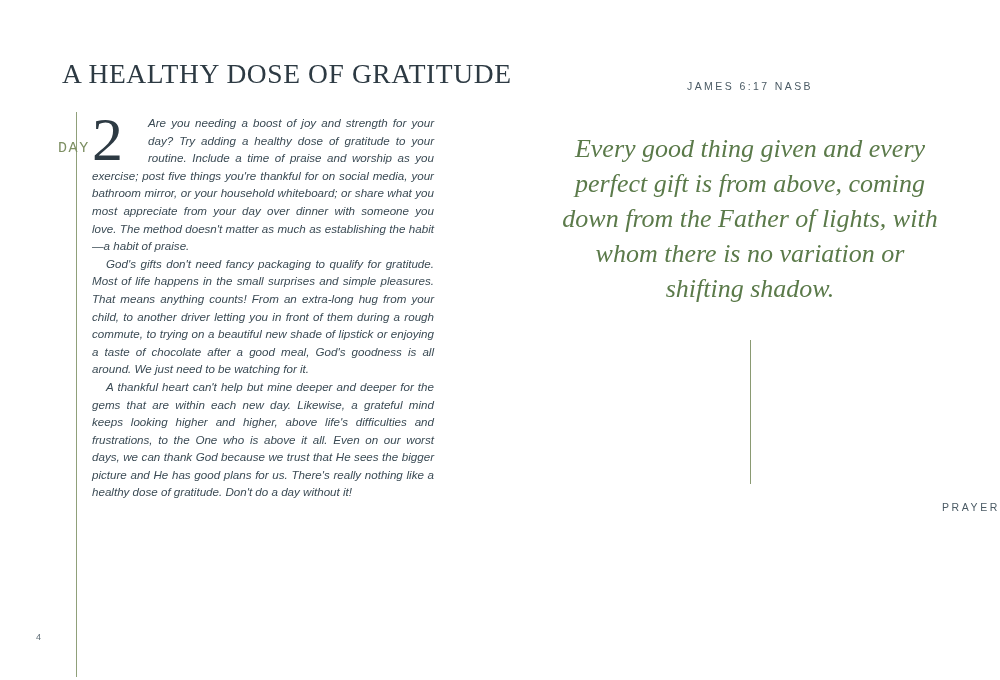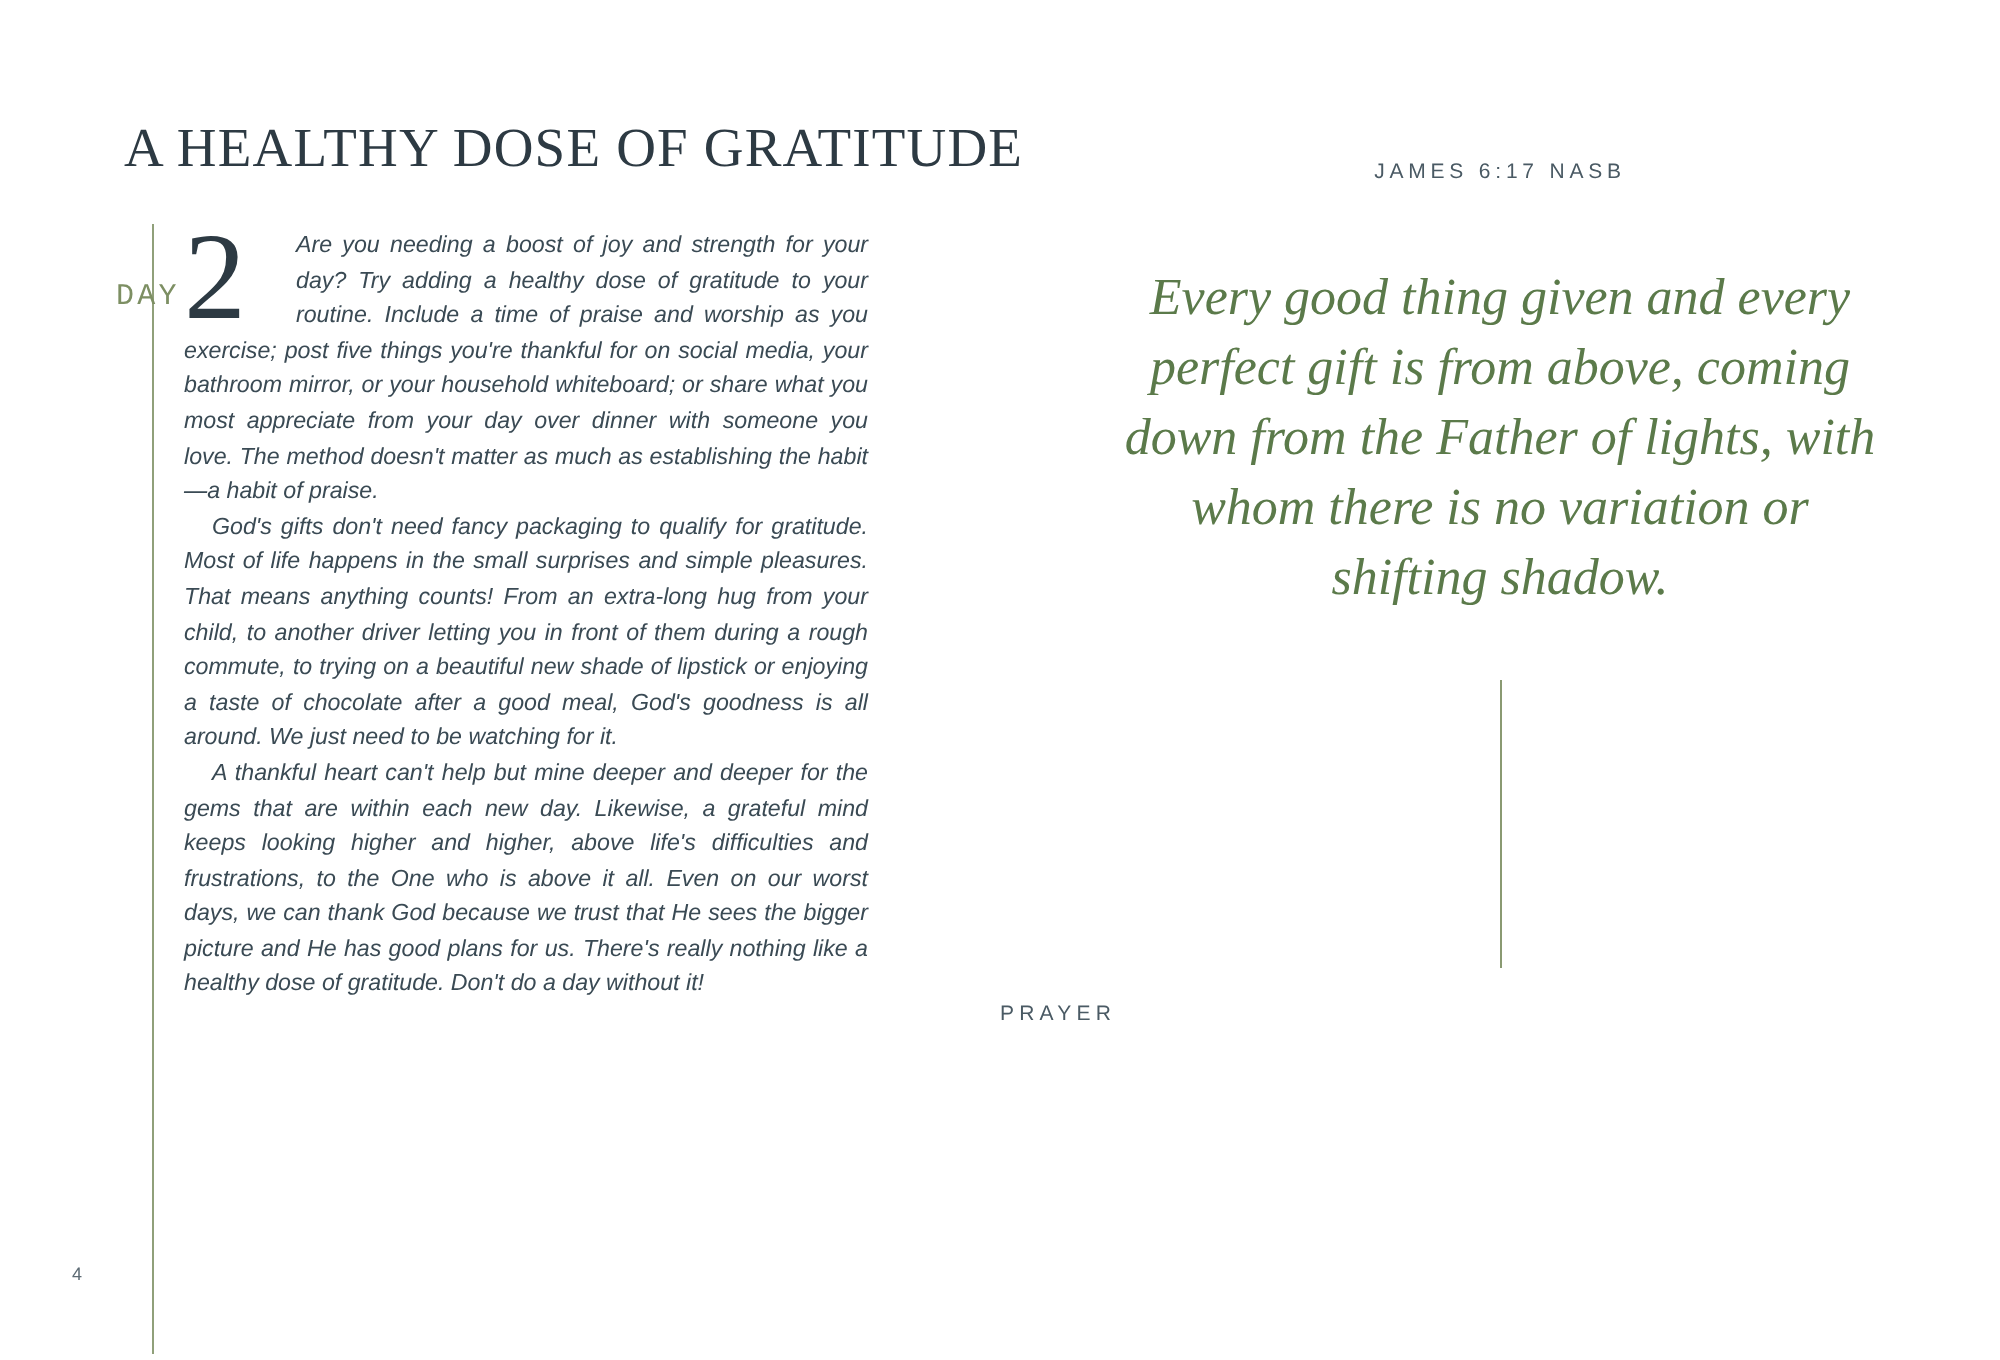--- a/index.html
+++ b/index.html
@@ -150,21 +150,21 @@
     height: 144px;
     background: #7d8f63;
     opacity: 0.9;
   }
 
   .prayer-heading {
     position: absolute;
     left: 0;
     top: 501px;
     width: 500px;
-    text-align: left;
+    text-align: right;
     font-size: 10.5px;
     letter-spacing: 2.6px;
     color: #4a5a64;
   }
 
   .prayer-body {
     position: absolute;
     left: 130px;
     top: 524px;
     width: 240px;

